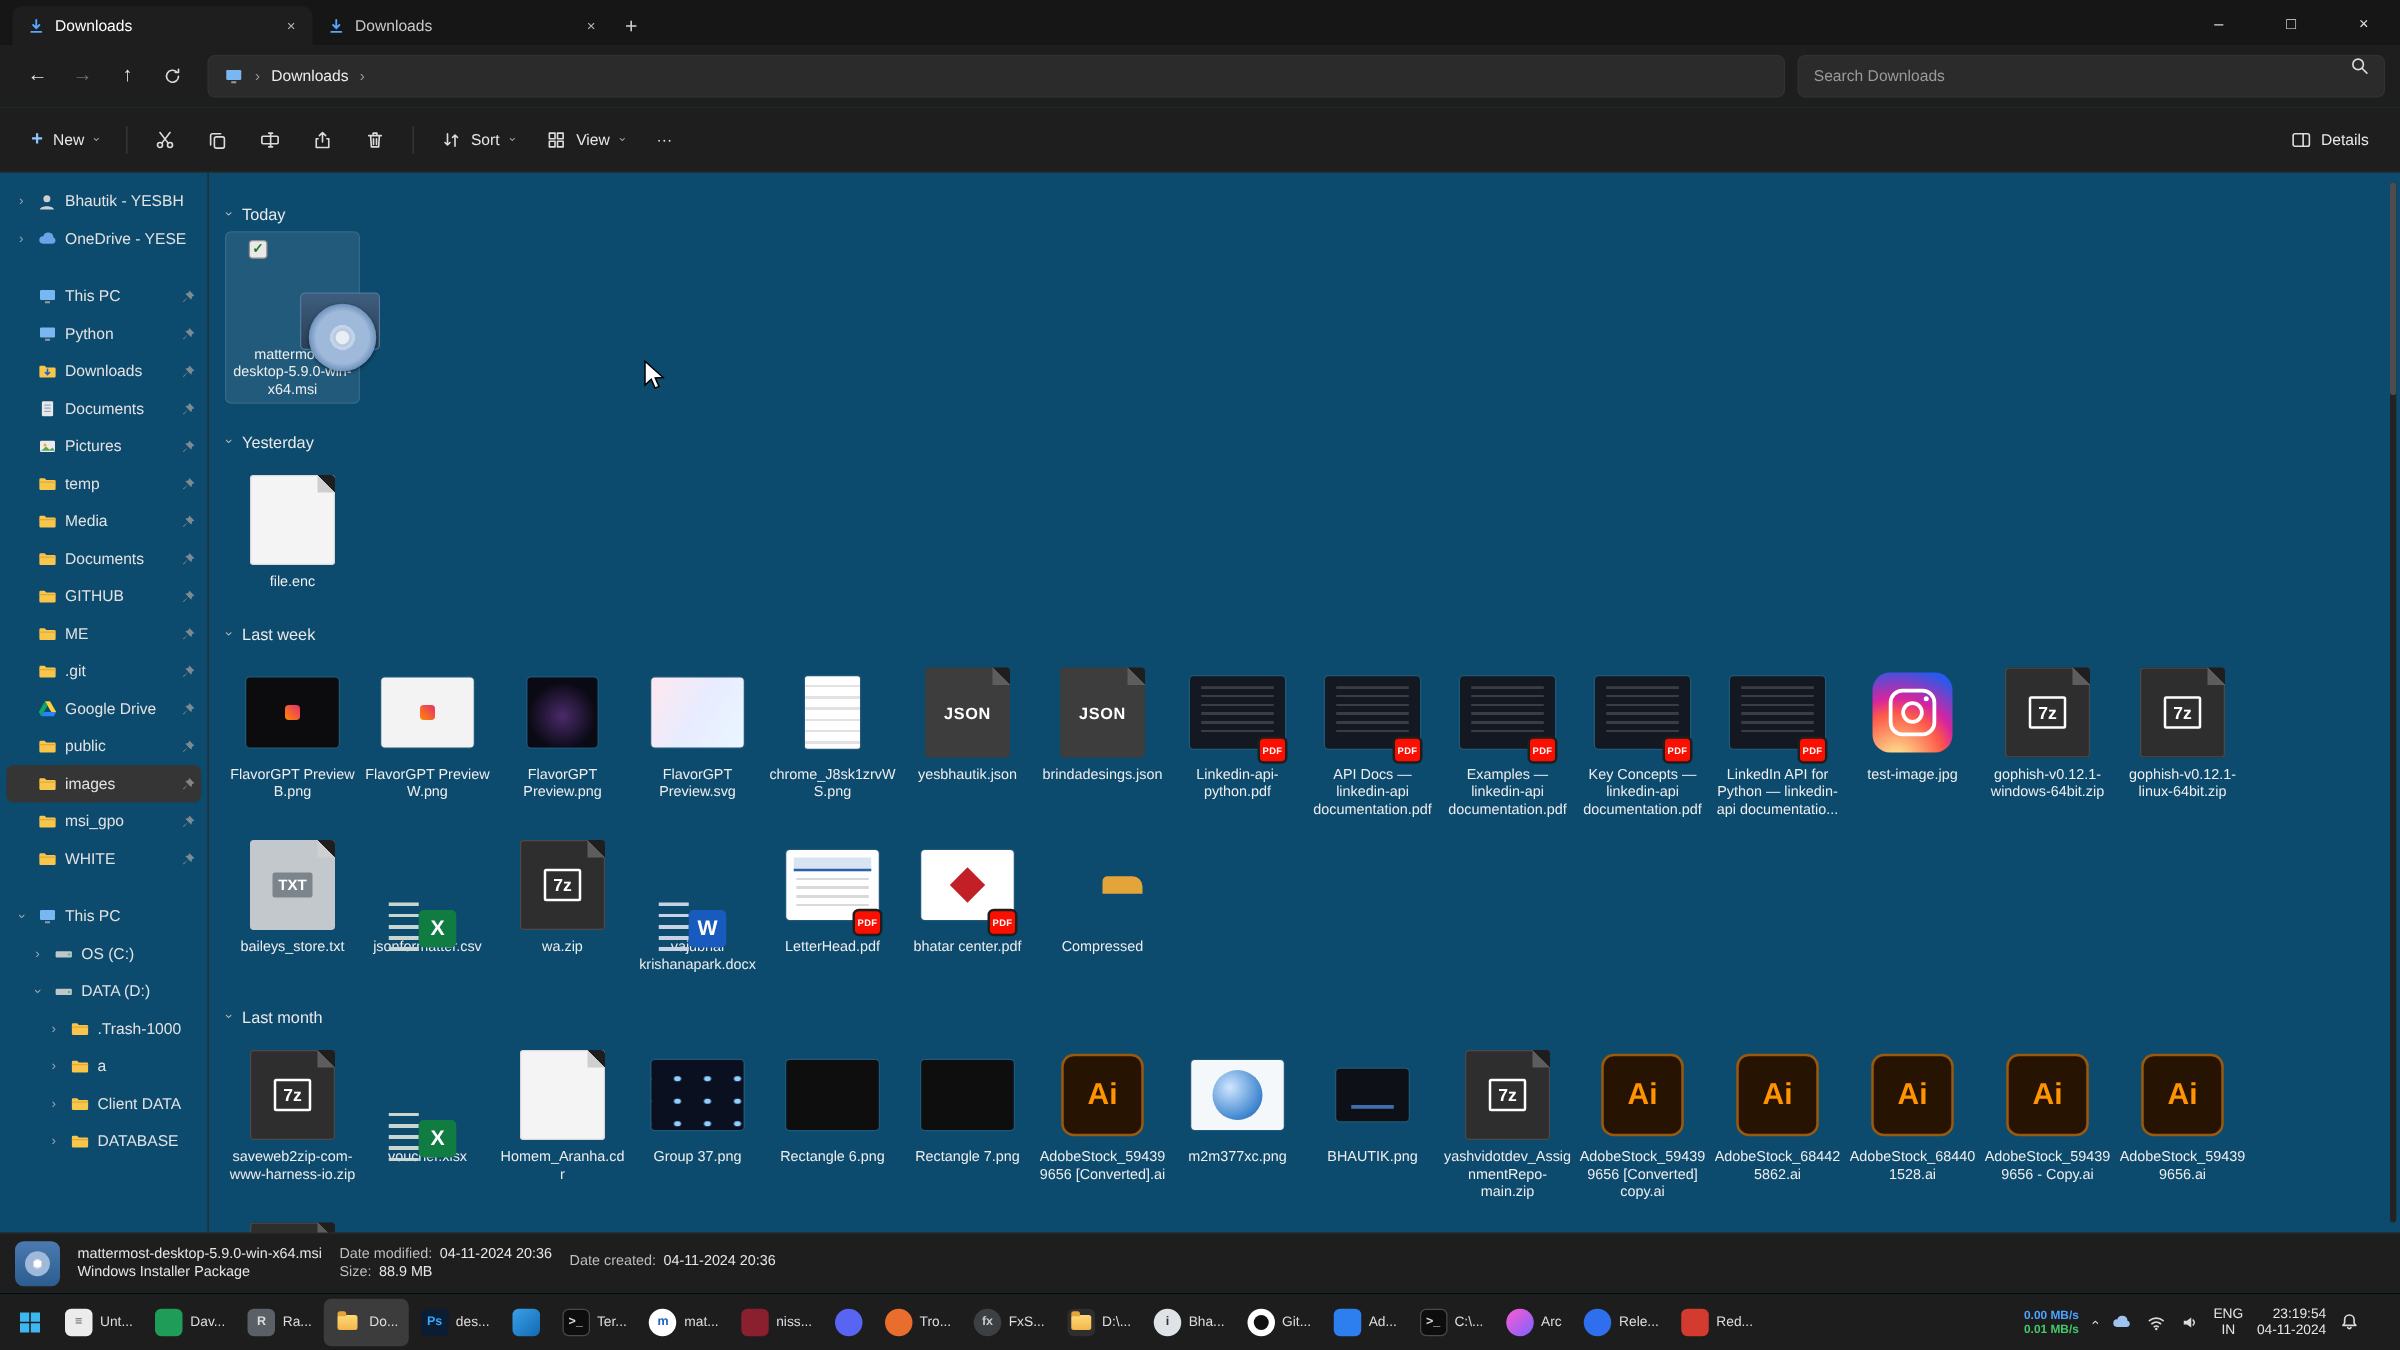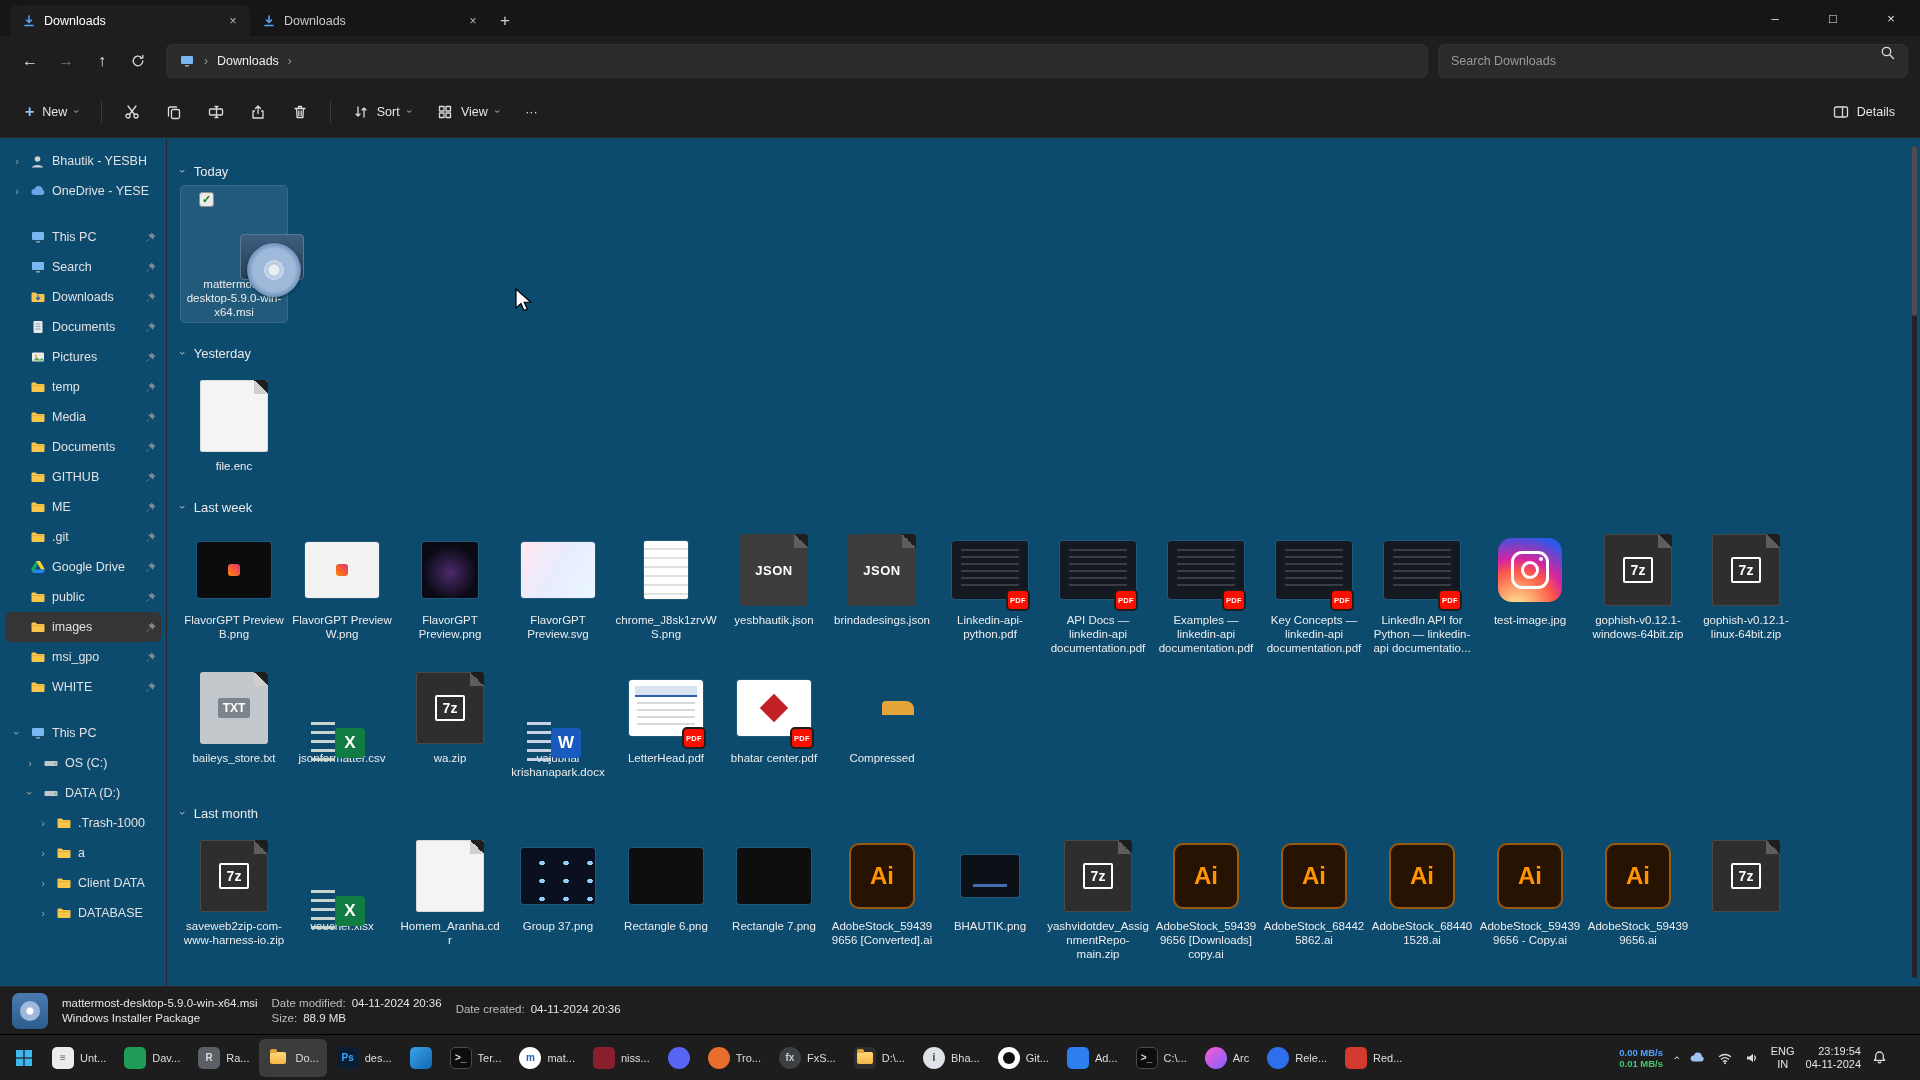--- a/index.html
+++ b/index.html
@@ -320,21 +320,21 @@
               </svg></span>
           </div>
           <div class="sb-item" style="padding-left: 6px;">
             <span class="sb-chev "></span>
             <span class="sb-ic">
               <svg width="16" height="16">
                 <rect x="2" y="3" width="12" height="8" rx="1" fill="#79b7f2"></rect>
                 <rect x="6" y="12" width="4" height="1.6" fill="#9a9a9a"></rect>
               </svg>
             </span>
-            <span class="sb-label">Search</span>
+            <span class="sb-label">Python</span>
             <span class="pin"><svg width="13" height="13" viewBox="0 0 16 16">
                 <path d="M9.2 1.8l5 5-2.2.9-.9 3.1-3-3-4.4 5.3-.8-.8 5.3-4.4-3-3 3.1-.9z" fill="#9a9a9a"></path>
               </svg></span>
           </div>
           <div class="sb-item" style="padding-left: 6px;">
             <span class="sb-chev "></span>
             <span class="sb-ic">
               <svg width="16" height="16">
                 <path d="M1.5 4.5a1 1 0 011-1h3.2l1.4 1.5h6.4a1 1 0 011 1v6a1 1 0 01-1 1h-11a1 1 0 01-1-1z" fill="#f8c64b"></path>
                 <path d="M8 6.5v4M6.3 9l1.7 1.7L9.7 9" stroke="#1e62c6" fill="none" stroke-width="1.3" stroke-linecap="round"></path>
@@ -892,20 +892,30 @@
                     <span class="ai-ic">
                       <b>Ai</b>
                     </span>
                   </span>
                 </div>
                 <div class="label">AdobeStock_594399656 [Converted].ai</div>
               </div>
               <div class="file">
                 <div class="iconbox">
                   <span class="fic">
+                    <span class="th bubble">
+                      <span></span>
+                    </span>
+                  </span>
+                </div>
+                <div class="label">m2m377xc.png</div>
+              </div>
+              <div class="file">
+                <div class="iconbox">
+                  <span class="fic">
                     <span class="th dark-sm"></span>
                   </span>
                 </div>
                 <div class="label">BHAUTIK.png</div>
               </div>
               <div class="file">
                 <div class="iconbox">
                   <span class="fic">
                     <span class="page zipp">
                       <i class="fold dk"></i>
@@ -916,21 +926,21 @@
                 <div class="label">yashvidotdev_AssignmentRepo-main.zip</div>
               </div>
               <div class="file">
                 <div class="iconbox">
                   <span class="fic">
                     <span class="ai-ic">
                       <b>Ai</b>
                     </span>
                   </span>
                 </div>
-                <div class="label">AdobeStock_594399656 [Downloads] copy.ai</div>
+                <div class="label">AdobeStock_594399656 [Converted] copy.ai</div>
               </div>
               <div class="file">
                 <div class="iconbox">
                   <span class="fic">
                     <span class="ai-ic">
                       <b>Ai</b>
                     </span>
                   </span>
                 </div>
                 <div class="label">AdobeStock_684425862.ai</div>

